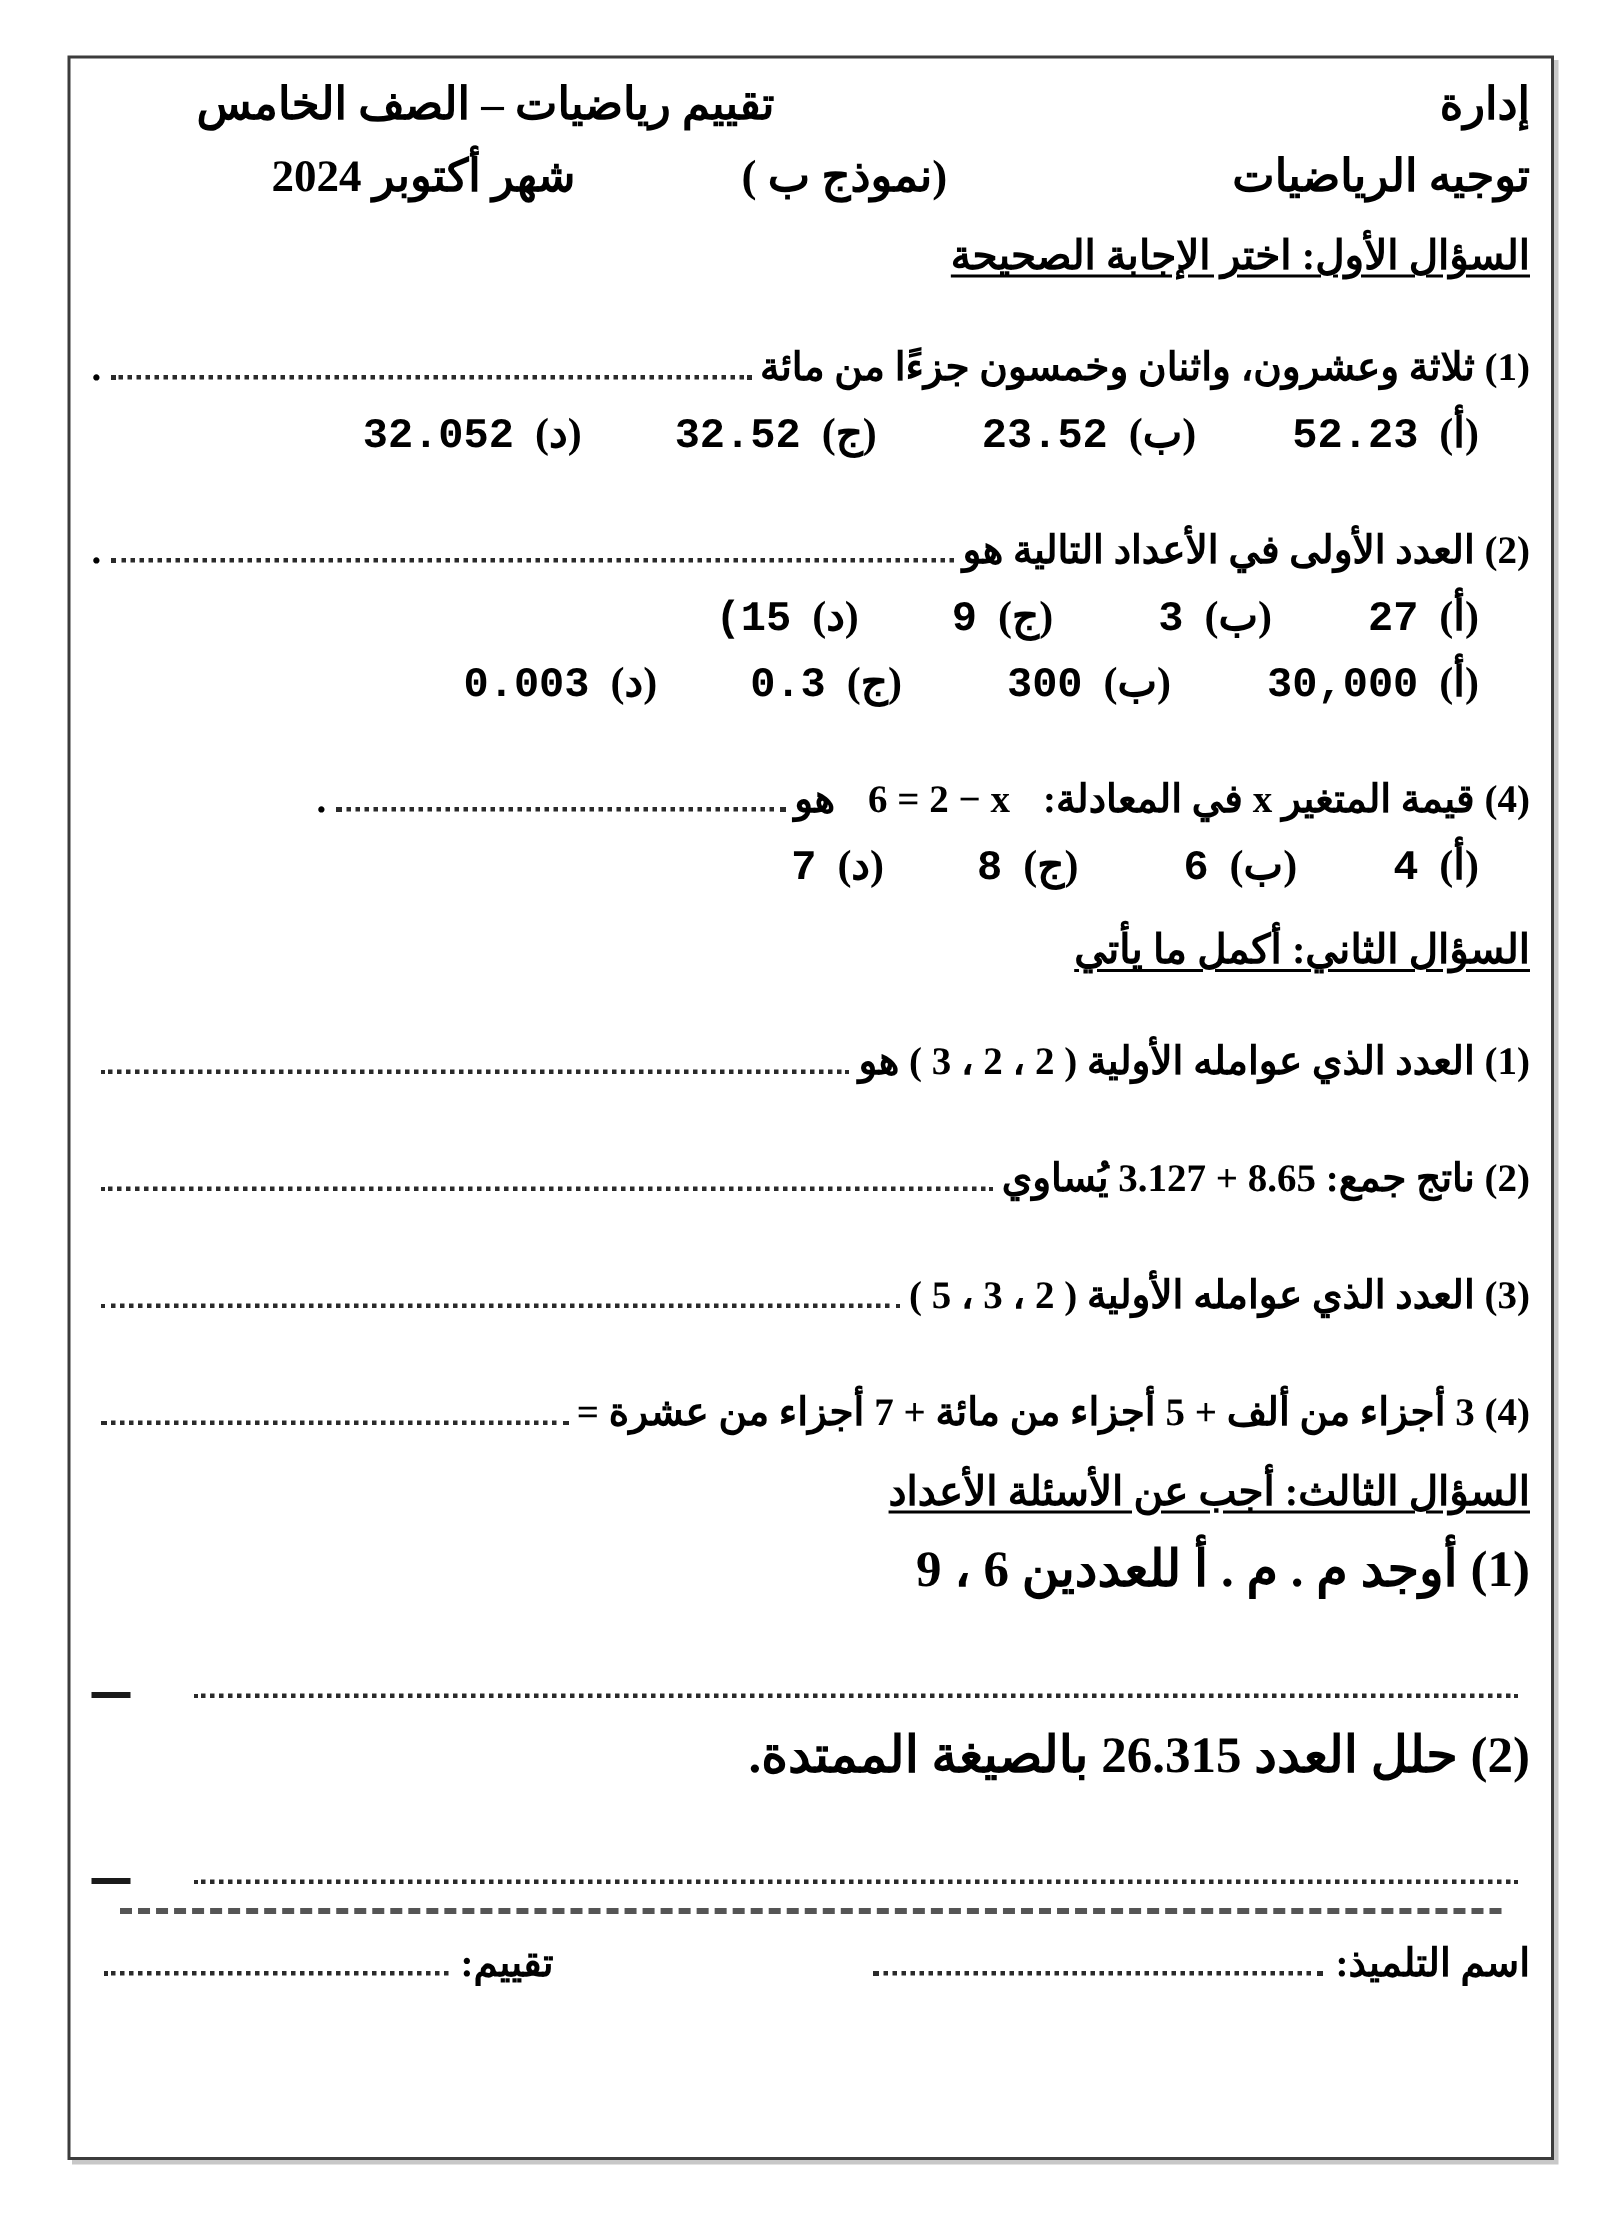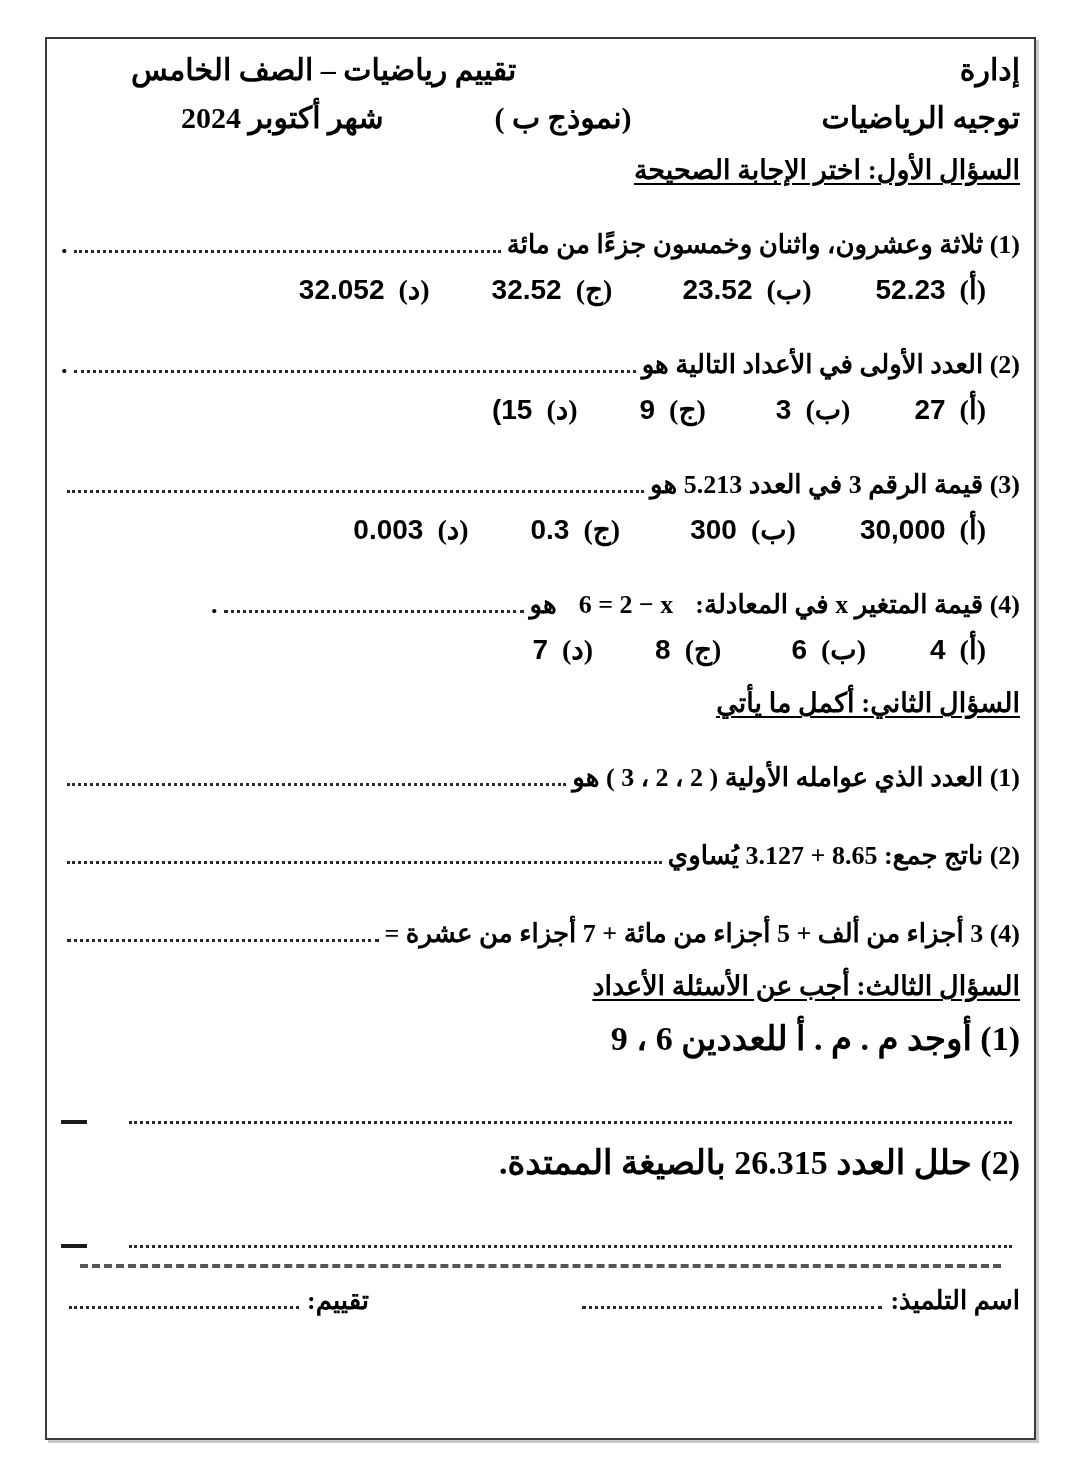--- a/index.html
+++ b/index.html
@@ -104,21 +104,21 @@
     justify-content: flex-start;
     padding-right: 34px;
   }
   .opt {
     white-space: nowrap;
     display: inline-flex;
     flex-direction: row;
     align-items: baseline;
   }
   .opt-tag { margin-left: 14px; }
-  .opt-val { font-family: Liberation Sans, sans-serif; }
+  .opt-val { font-family: Liberation Mono, monospace; }
   .gap-1 { flex: 0 0 64px; }
   .gap-2 { flex: 0 0 70px; }
   .gap-3 { flex: 0 0 62px; }
 
   
   .ltr { direction: ltr; unicode-bidi: isolate; display: inline-block; }
 
   
   .ans-line {
     margin-top: 30px;
@@ -242,25 +242,20 @@
         <span class="opt-tag">(ج)</span>
         <span class="opt-val ltr">9</span>
       </span>
       <span class="gap-3"></span>
       <span class="opt">
         <span class="opt-tag">(د)</span>
         <span class="opt-val ltr">(15</span>
       </span>
     </div>
 
-    <div class="q">
-      <span class="q-text">(3) قيمة الرقم 3 في العدد 5.213  هو</span>
-      <span class="dots"></span>
-      <span class="tail"></span>
-    </div>
     <div class="opts">
       <span class="opt">
         <span class="opt-tag">(أ)</span>
         <span class="opt-val ltr">30,000</span>
       </span>
       <span class="gap-1"></span>
       <span class="opt">
         <span class="opt-tag">(ب)</span>
         <span class="opt-val ltr">300</span>
       </span>
@@ -310,20 +305,24 @@
     <div class="q">
       <span class="q-text">(1) العدد الذي عوامله الأولية ( 2 ، 2 ، 3 ) هو</span>
       <span class="dots"></span>
     </div>
 
     <div class="q">
       <span class="q-text">(2)  ناتج جمع:   8.65 + 3.127 يُساوي</span>
       <span class="dots"></span>
     </div>
 
+    <div class="q">
+      <span class="q-text">(3) العدد الذي عوامله الأولية ( 2 ، 3 ، 5 )</span>
+      <span class="dots"></span>
+    </div>
 
     <div class="q">
       <span class="q-text">(4) 3 أجزاء من ألف + 5 أجزاء من مائة + 7 أجزاء من عشرة  =</span>
       <span class="dots"></span>
     </div>
 
     <div class="sec-head sec-head-3">السؤال الثالث: أجب عن الأسئلة الأعداد</div>
 
     <div class="q3-item">(1) أوجد م . م . أ للعددين  6  ، 9</div>
     <div class="q3-gap-big"></div>

